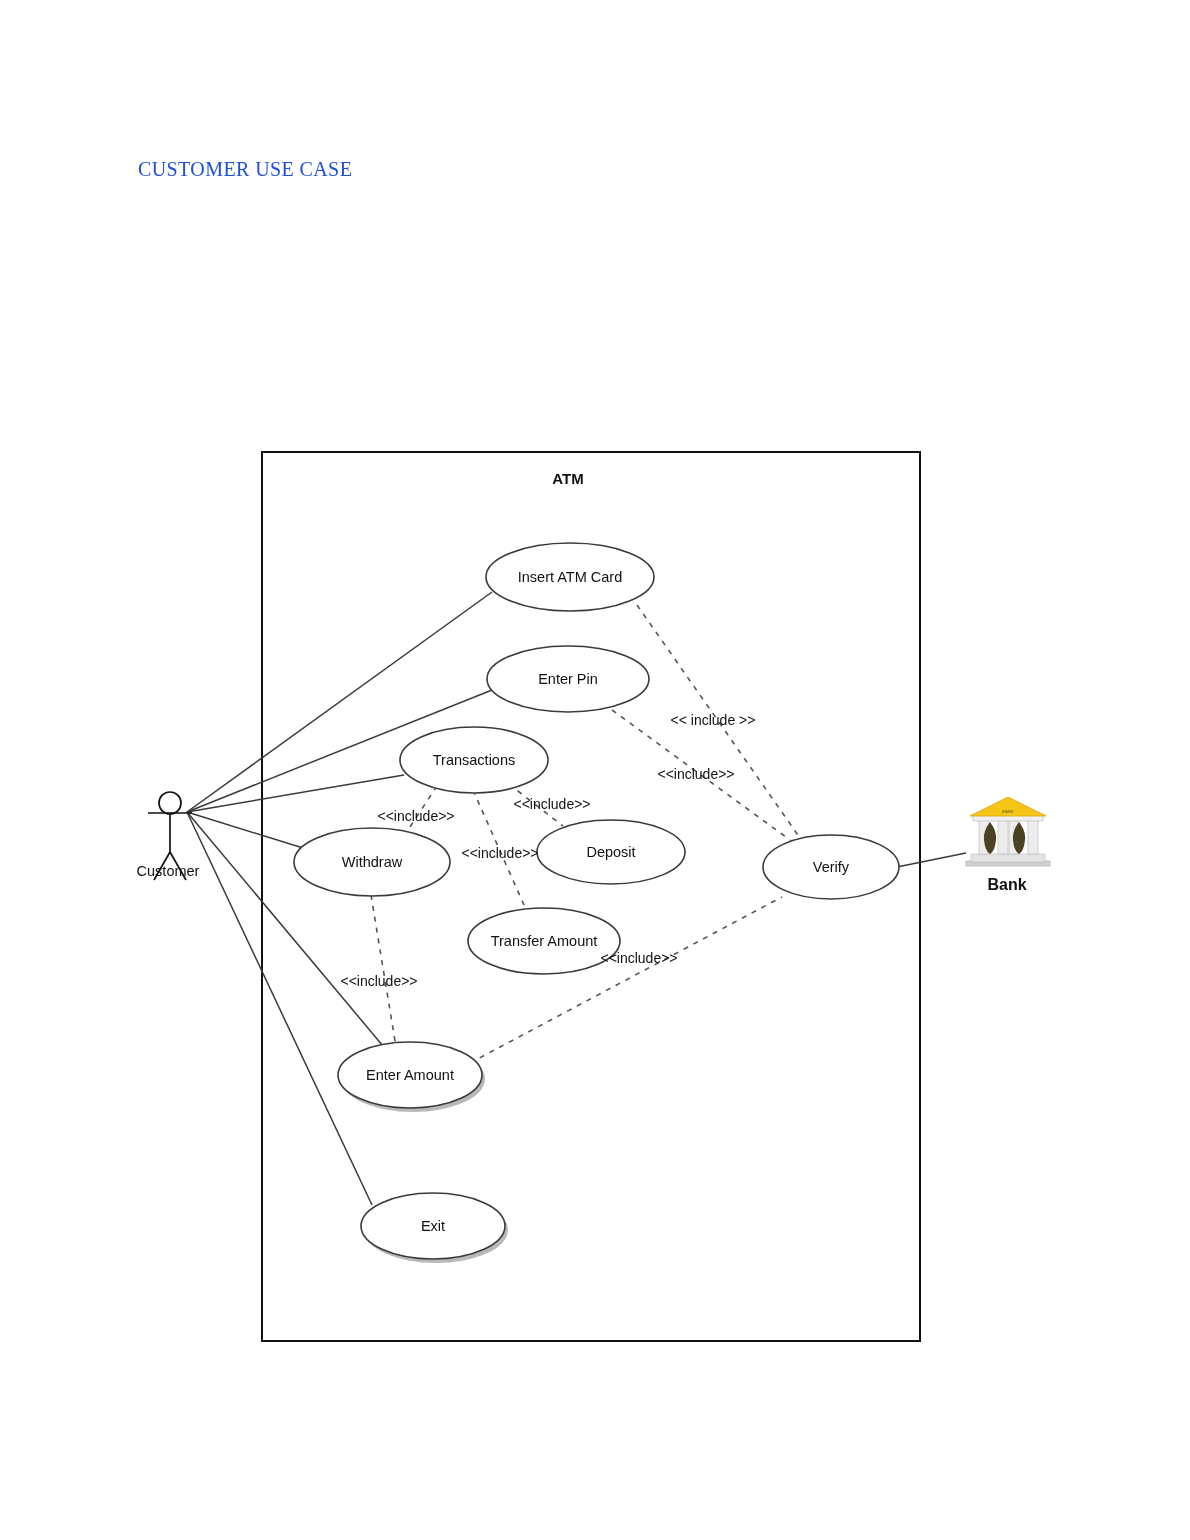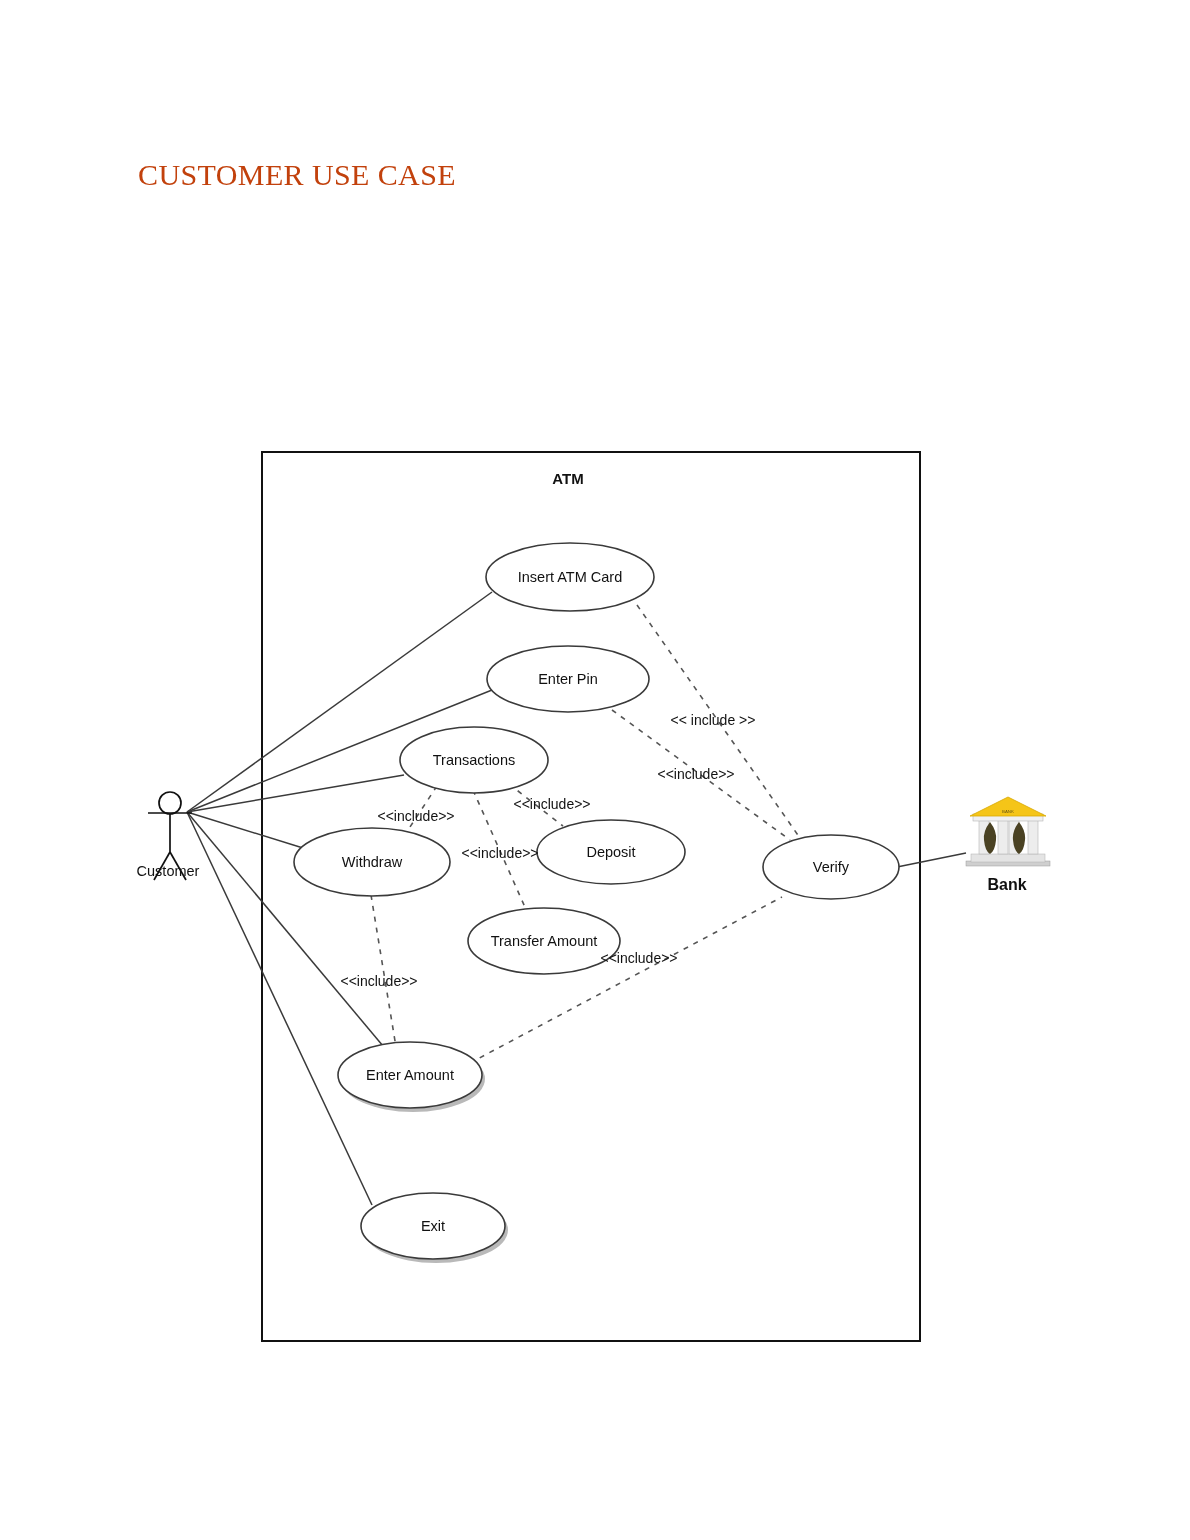--- a/index.html
+++ b/index.html
@@ -13,22 +13,22 @@
     position: relative;
     font-family: "Liberation Sans", sans-serif;
     overflow: hidden;
   }
 
   #page-title {
     position: absolute;
     left: 138px;
     top: 158px;
     font-family: "Liberation Serif", serif;
-    font-size: 30px;
-    color: #c2410c;
+    font-size: 20px;
+    color: #1d4ed8;
     letter-spacing: 0.4px;
     white-space: nowrap;
   }
 
   #diagram-canvas {
     position: absolute;
     left: 0;
     top: 0;
     width: 1190px;
     height: 1540px;

